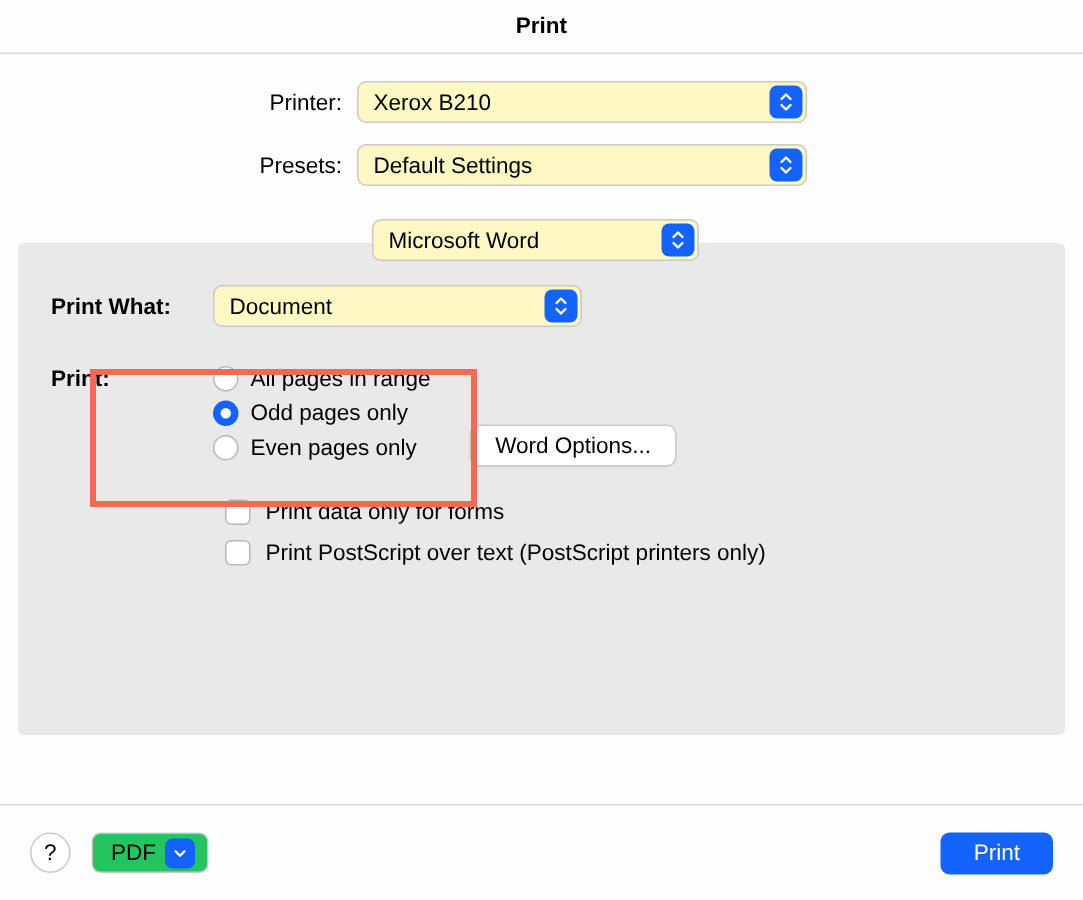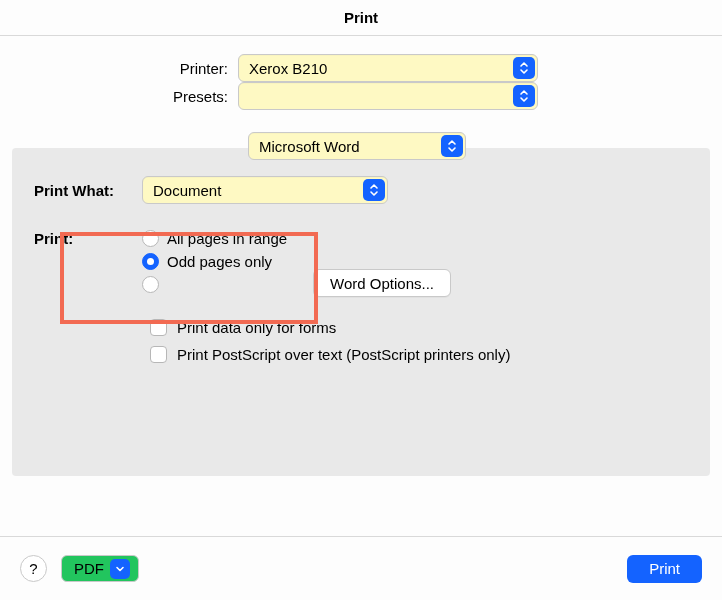--- a/index.html
+++ b/index.html
@@ -15,20 +15,21 @@
     height: 36px;
     border-bottom: 1px solid #d9d9d9;
     display: flex; align-items: center; justify-content: center;
     font-weight: 600;
   }
   .top-area {
     padding: 18px 0 16px 0;
   }
   .row {
     display: flex; align-items: center;
+    margin-bottom: 14px;
   }
   .top-label {
     width: 238px;
     text-align: right;
     padding-right: 10px;
   }
   .select {
     position: relative;
     height: 28px;
     background: #fef9c3;
@@ -192,20 +193,21 @@
         <span class="cap">
           <svg width="10" height="14" viewBox="0 0 10 14">
               <path d="M2 5 L5 2 L8 5 M2 9 L5 12 L8 9" stroke="#fff" stroke-width="1.6" fill="none" stroke-linecap="round" stroke-linejoin="round"></path>
             </svg>
         </span>
       </div>
     </div>
     <div class="row" style="margin-bottom:0">
       <div class="top-label">Presets:</div>
       <div class="select wide">
+        <span>Default Settings</span>
         <span class="cap">
           <svg width="10" height="14" viewBox="0 0 10 14">
               <path d="M2 5 L5 2 L8 5 M2 9 L5 12 L8 9" stroke="#fff" stroke-width="1.6" fill="none" stroke-linecap="round" stroke-linejoin="round"></path>
             </svg>
         </span>
       </div>
     </div>
   </div>
 
   <div class="highlight1"></div>
@@ -241,20 +243,21 @@
         <div class="radio">
           <span class="circ"></span>
           <span>All pages in range</span>
         </div>
         <div class="radio checked">
           <span class="circ"></span>
           <span>Odd pages only</span>
         </div>
         <div class="radio">
           <span class="circ"></span>
+          <span>Even pages only</span>
         </div>
       </div>
       <div style="align-self:flex-end; margin-left:26px;">
         <div class="mac-btn">
           <span>Word Options...</span>
         </div>
       </div>
     </div>
 
     <div class="highlight2"></div>

